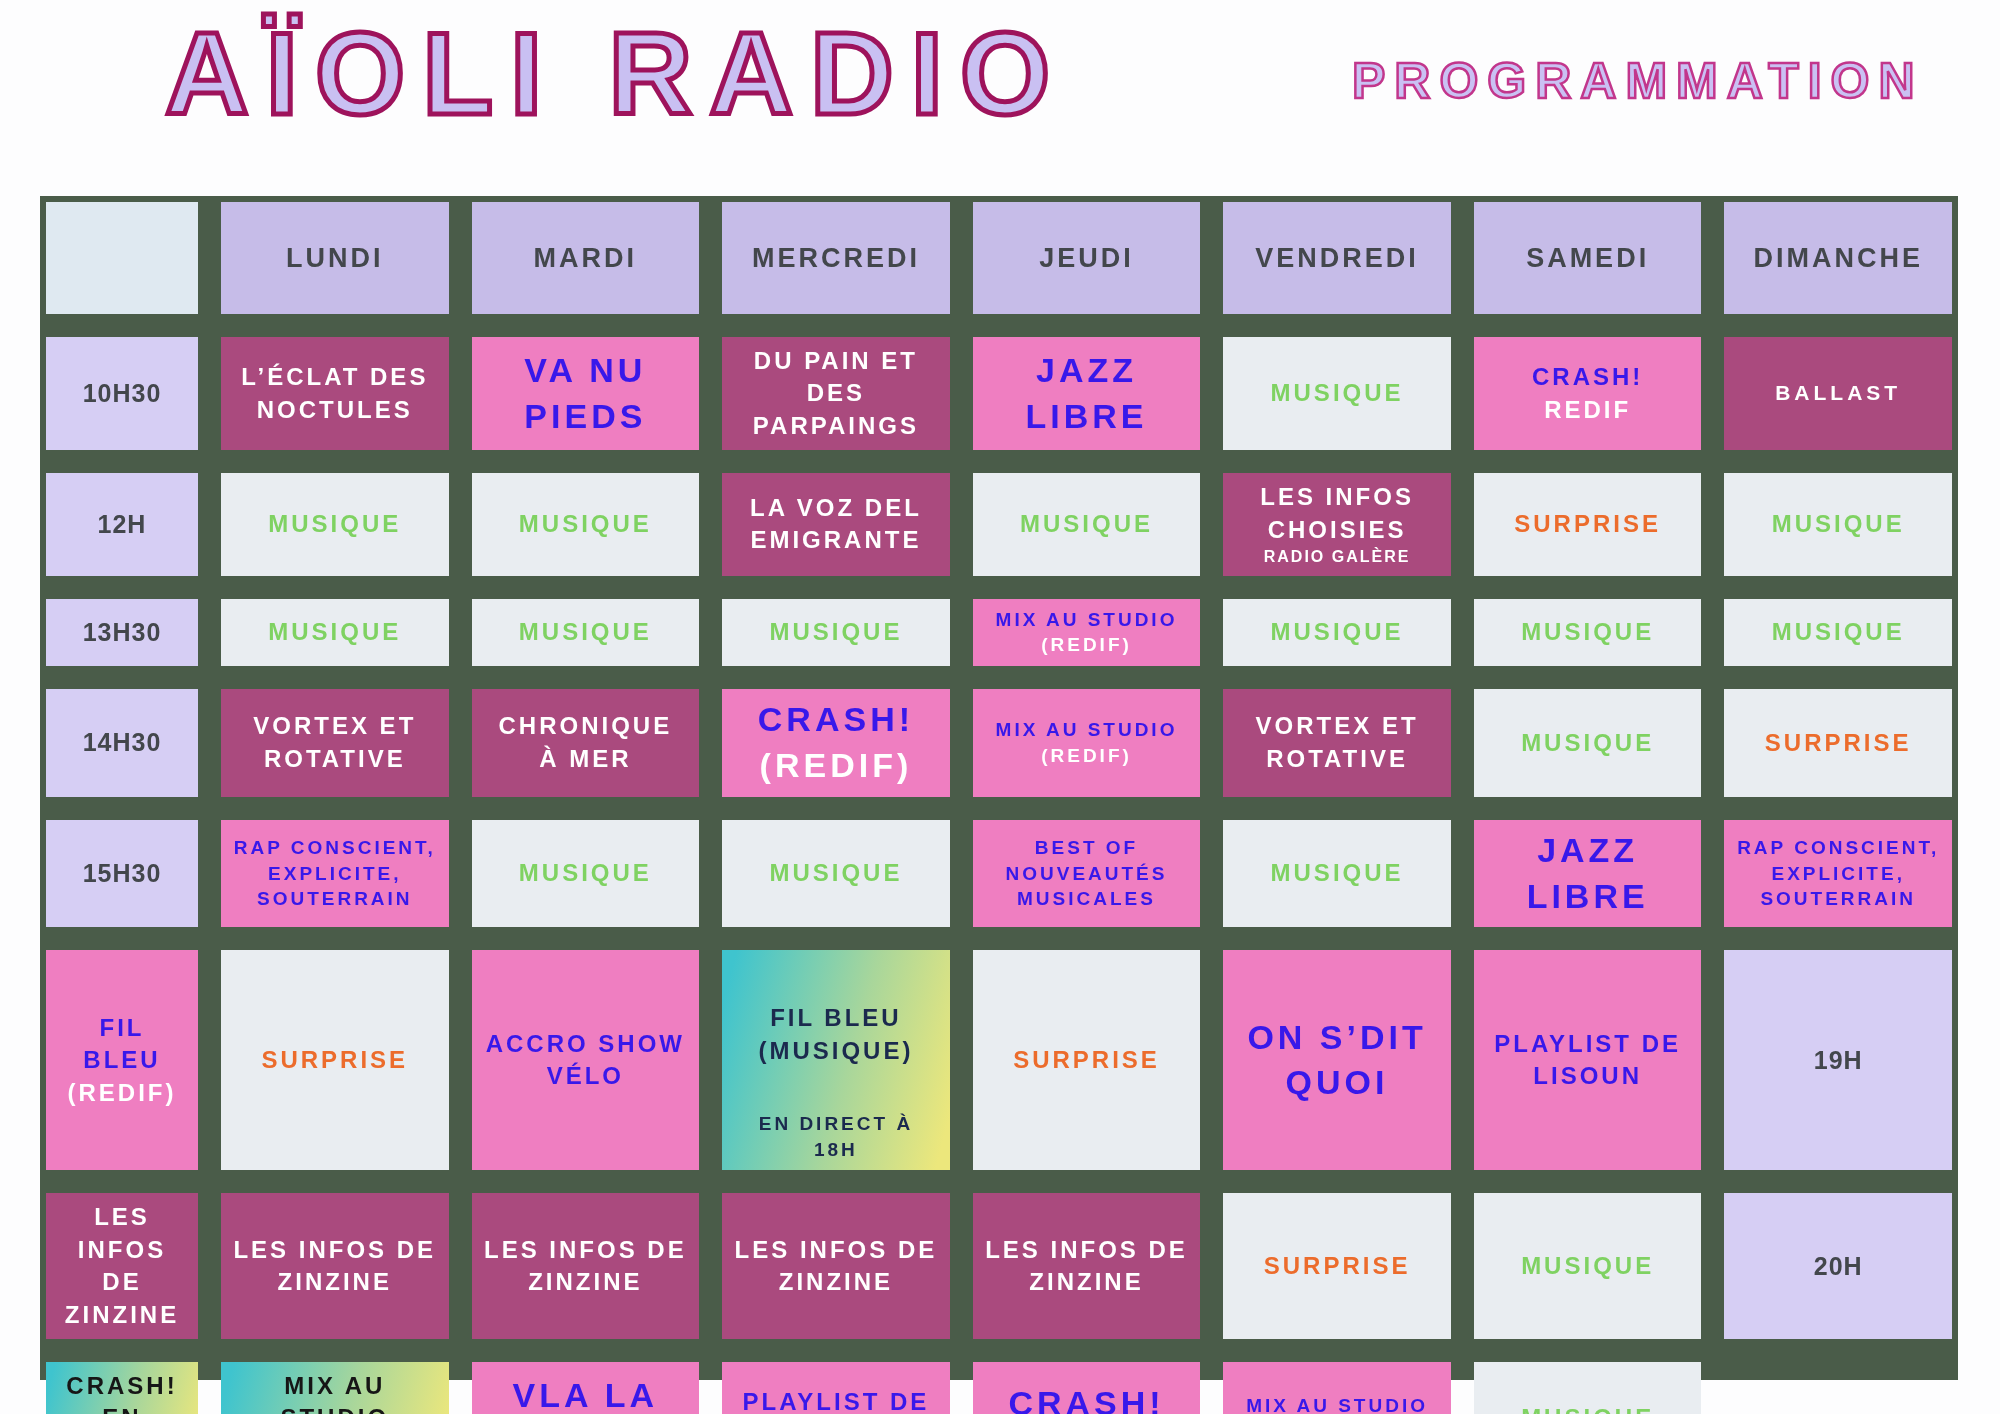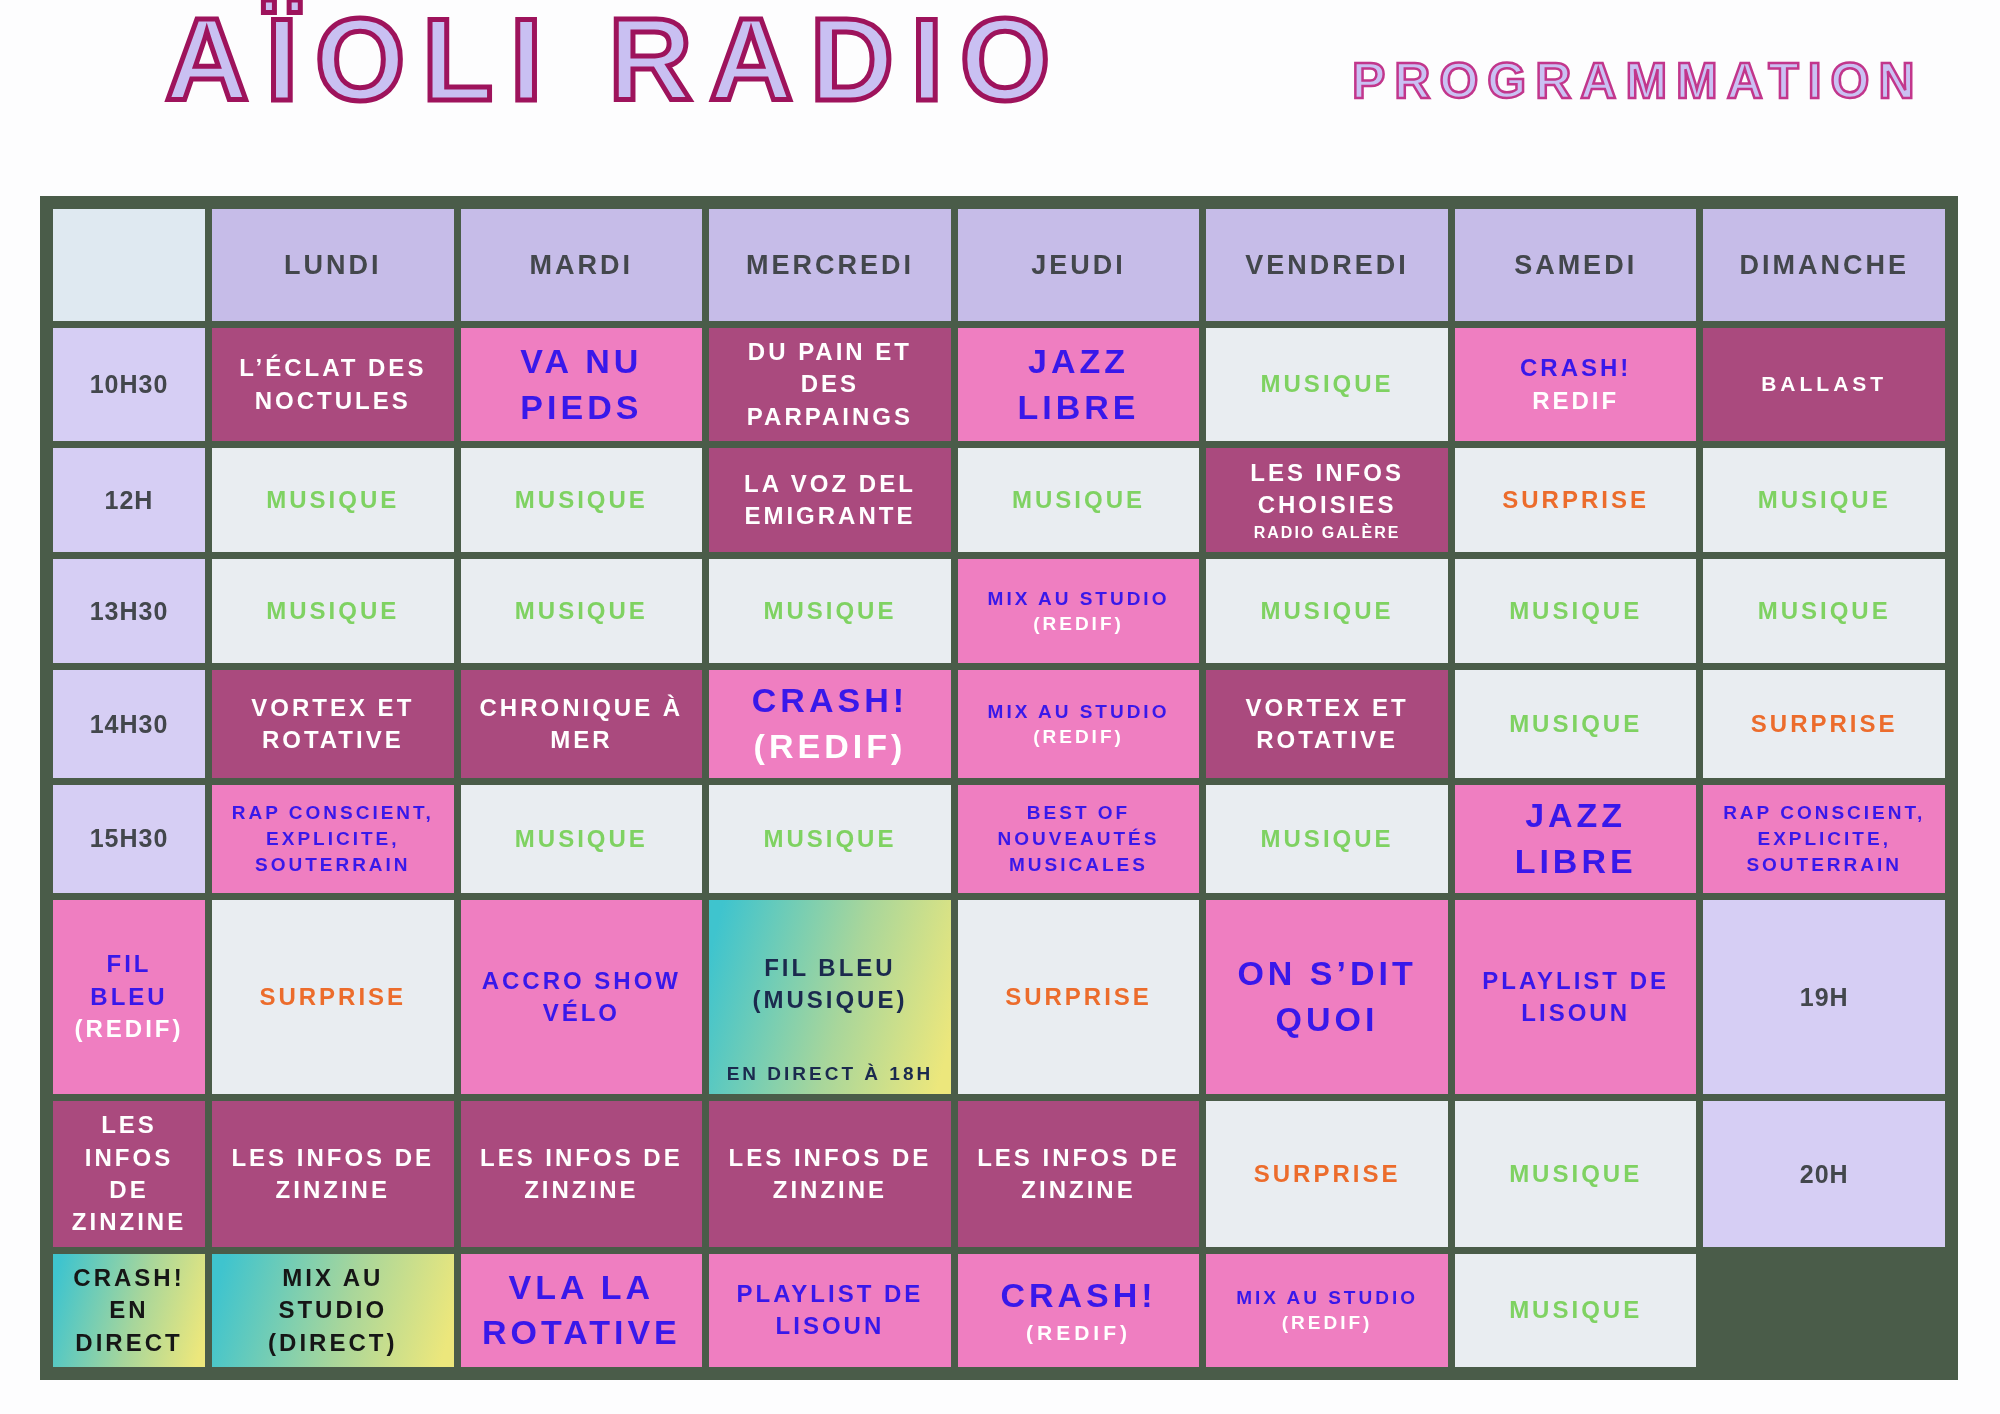--- a/index.html
+++ b/index.html
@@ -6,21 +6,21 @@
   body{
     width:2000px;height:1414px;
     background:#fdfdfe;
     font-family:"Liberation Sans","DejaVu Sans",sans-serif;
     -webkit-font-smoothing:antialiased;
   }
   .page{position:relative;width:2000px;height:1414px;overflow:hidden;}
 
   
   .main-title{
-    position:absolute;left:165px;top:0;margin:0;
+    position:absolute;left:165px;top:14px;margin:0;
     font-size:116px;font-weight:700;letter-spacing:17px;line-height:1.05;
     color:#c9c0f2;
     -webkit-text-stroke:5px #9e135c;
     text-stroke:5px #9e135c;
     white-space:nowrap;
   }
   .sub-title{
     position:absolute;left:1352px;top:52px;margin:0;
     font-size:50px;font-weight:700;letter-spacing:9px;
     color:#cac1f3;
@@ -28,25 +28,25 @@
     text-stroke:2.5px #c2368c;
     white-space:nowrap;
   }
 
   
   .schedule{
     position:absolute;left:40px;top:196px;
     width:1918px;height:1184px;
     box-sizing:border-box;
     background:#4a5c49;
-    padding:13px;
+    padding:6px;
     display:grid;
     grid-template-columns:152px repeat(7,1fr);
     grid-template-rows:112px repeat(8,1fr);
-    gap:7px;
+    gap:23px;
   }
   .cell{
     display:flex;flex-direction:column;align-items:center;justify-content:center;
     text-align:center;box-sizing:border-box;padding:8px 12px;
     font-weight:700;
   }
   .corner{background:#dfe9f1;}
   .day-header{background:#c6bce8;color:#43474c;font-size:27px;letter-spacing:3px;}
   .time-cell{background:#d6cef4;color:#43474c;font-size:25px;letter-spacing:1px;}
 

